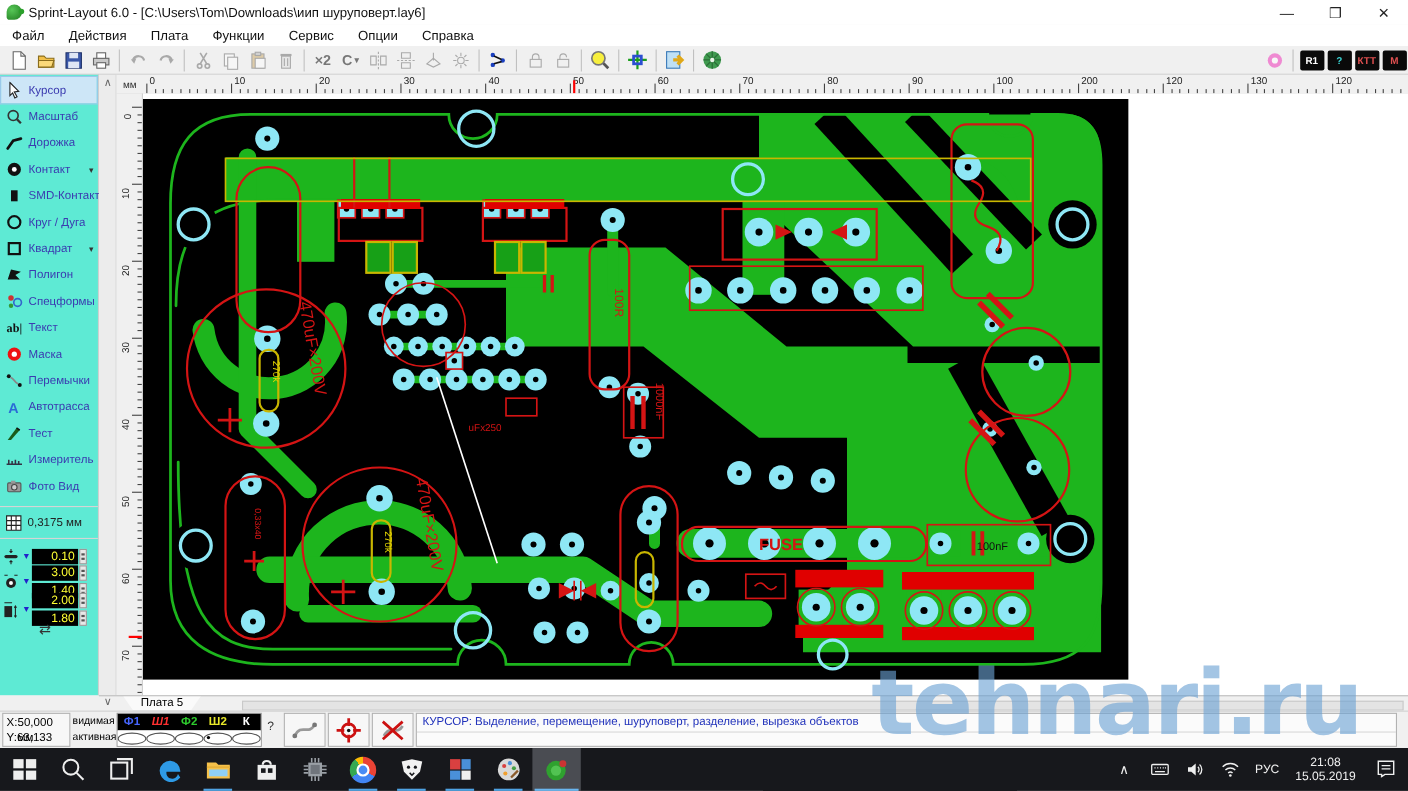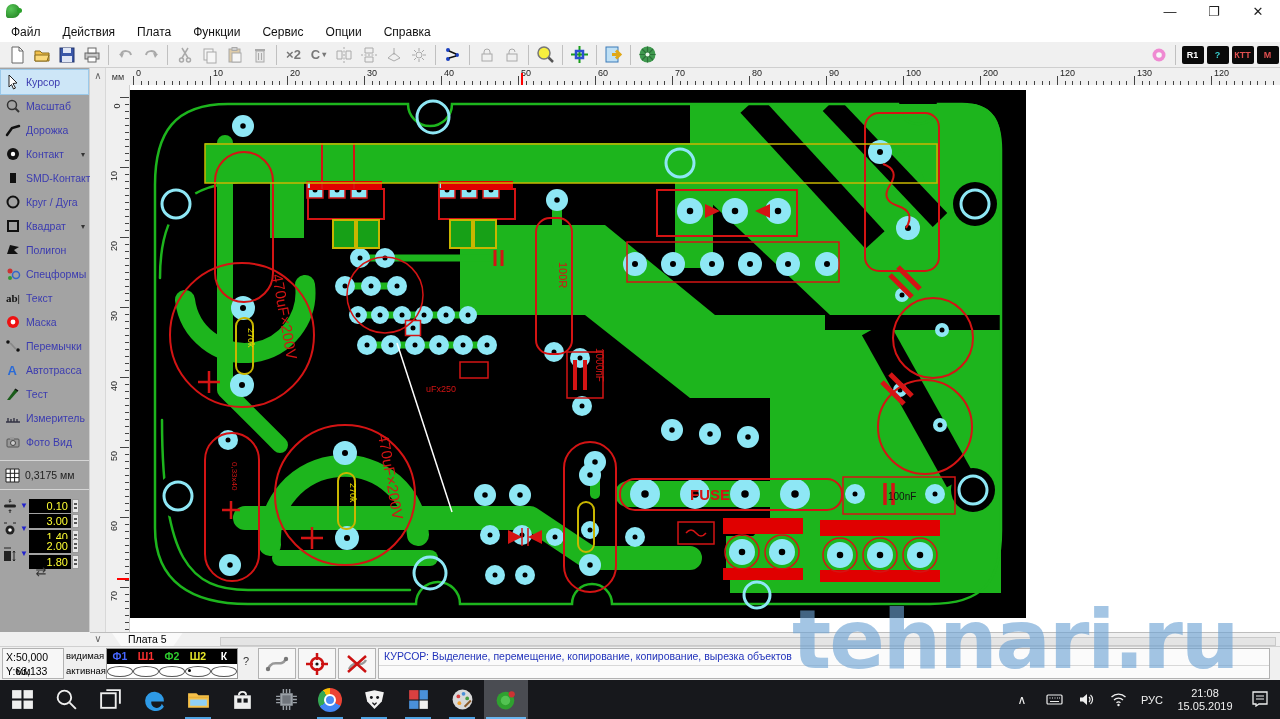--- a/index.html
+++ b/index.html
@@ -26,21 +26,21 @@
   .tbtn{width:25px;height:22px;display:flex;align-items:center;justify-content:center;border-radius:2px;flex:0 0 auto;}
   .tbtn svg{display:block;}
   .tsep{width:1px;height:20px;background:#c0c0c0;margin:0 4px;flex:0 0 auto;}
   .gray{opacity:.45;}
   .tbtxt{font-size:13px;font-weight:bold;color:#777;}
   #toolbar .push{flex:1;}
   .badge{width:22px;height:18px;background:#0a0a0a;color:#fff;font-size:9px;font-weight:bold;
          display:flex;align-items:center;justify-content:center;border-radius:2px;}
 
   
-  #sidebar{left:0;top:68px;width:90px;height:564px;background:#a3a3a3;border-right:1px solid #cfcfcf;box-sizing:border-box;padding-top:2px;}
+  #sidebar{left:0;top:68px;width:90px;height:564px;background:#5eead4;border-right:1px solid #cfcfcf;box-sizing:border-box;padding-top:2px;}
   .tool{height:24px;display:flex;align-items:center;padding-left:4px;margin:0 1px;}
   .tool.sel{background:#cde6f7;outline:1px solid #9ac9ea;}
   .ticon{width:17px;height:17px;margin-right:4px;flex:0 0 auto;}
   .ticon svg{width:16px;height:16px;display:block;}
   .tlabel{font-size:10.5px;color:#3b3bb0;white-space:nowrap;}
   .tdrop{margin-left:auto;margin-right:3px;font-size:8px;color:#333;}
   #gridrow{margin-top:6px;border-top:1px solid #d5d5d5;border-bottom:1px solid #d5d5d5;
            height:28px;display:flex;align-items:center;padding-left:5px;}
   #gridlabel{font-size:10.5px;color:#222;margin-left:5px;}
   #params{padding:7px 0 0 2px;}
@@ -128,20 +128,21 @@
   .chromeball:after{content:"";position:absolute;left:6px;top:6px;width:12px;height:12px;border-radius:50%;
       background:#4a8cf5;border:2px solid #fff;box-sizing:border-box;}
 </style>
 </head>
 <body>
 
 <div id="app">
 
   <div id="titlebar" class="abs">
     <span id="appicon"></span>
+    <span id="wtitle">Sprint-Layout 6.0 - [C:\Users\Tom\Downloads\иип шуруповерт.lay6]</span>
     <span class="sp"></span>
     <span class="winbtn">—</span>
     <span class="winbtn">❐</span>
     <span class="winbtn">✕</span>
   </div>
 
   <div id="menubar" class="abs">
       <span class="menuitem">Файл</span>
       <span class="menuitem">Действия</span>
       <span class="menuitem">Плата</span>
@@ -1102,21 +1103,21 @@
           <span>63,133 мм</span>
         </div>
     </div>
     <div id="laylabels">
       <div>видимая</div>
       <div>активная</div>
     </div>
     <div id="layerpanel">
       <div id="layertop">
           <span style="color: rgb(70, 102, 255);">Ф1</span>
-          <span style="color: rgb(255, 48, 48);">Ш1</span>
+          <span style="color: rgb(255, 48, 48); font-style: italic;">Ш1</span>
           <span style="color: rgb(46, 204, 46);">Ф2</span>
           <span style="color: rgb(232, 232, 42);">Ш2</span>
           <span style="color: rgb(255, 255, 255);">К</span>
         </div>
       <div id="layerbot">
           <span>
             <span class="radio"></span>
           </span>
           <span>
             <span class="radio"></span>
@@ -1147,21 +1148,21 @@
           <circle cx="13" cy="12" r="1.6" fill="#111"></circle>
         </svg>
     </div>
     <div class="sbtn" style="left:338px;">
       <svg width="26" height="24" viewBox="0 0 26 24">
           <path d="M5 17 C11 6 17 17 22 8" stroke="#999" stroke-width="2.5" fill="none"></path>
           <path d="M4 4 L22 20 M22 4 L4 20" stroke="#cc1111" stroke-width="2.5"></path>
         </svg>
     </div>
     <div id="msgbox">
-      <div class="mtext">КУРСОР: Выделение, перемещение, копирование, копирование, вырезка объектов</div>
+      <div class="mtext">КУРСОР: Выделение, перемещение, шуруповерт, разделение, вырезка объектов</div>
     </div>
   </div>
 
   <div id="watermark" class="abs">tehnari.ru</div>
 
   <div id="taskbar" class="abs">
     <div class="tbico">
         <svg viewBox="0 0 24 24">
           <g fill="#eee">
             <rect x="2" y="3" width="9" height="8"></rect>

